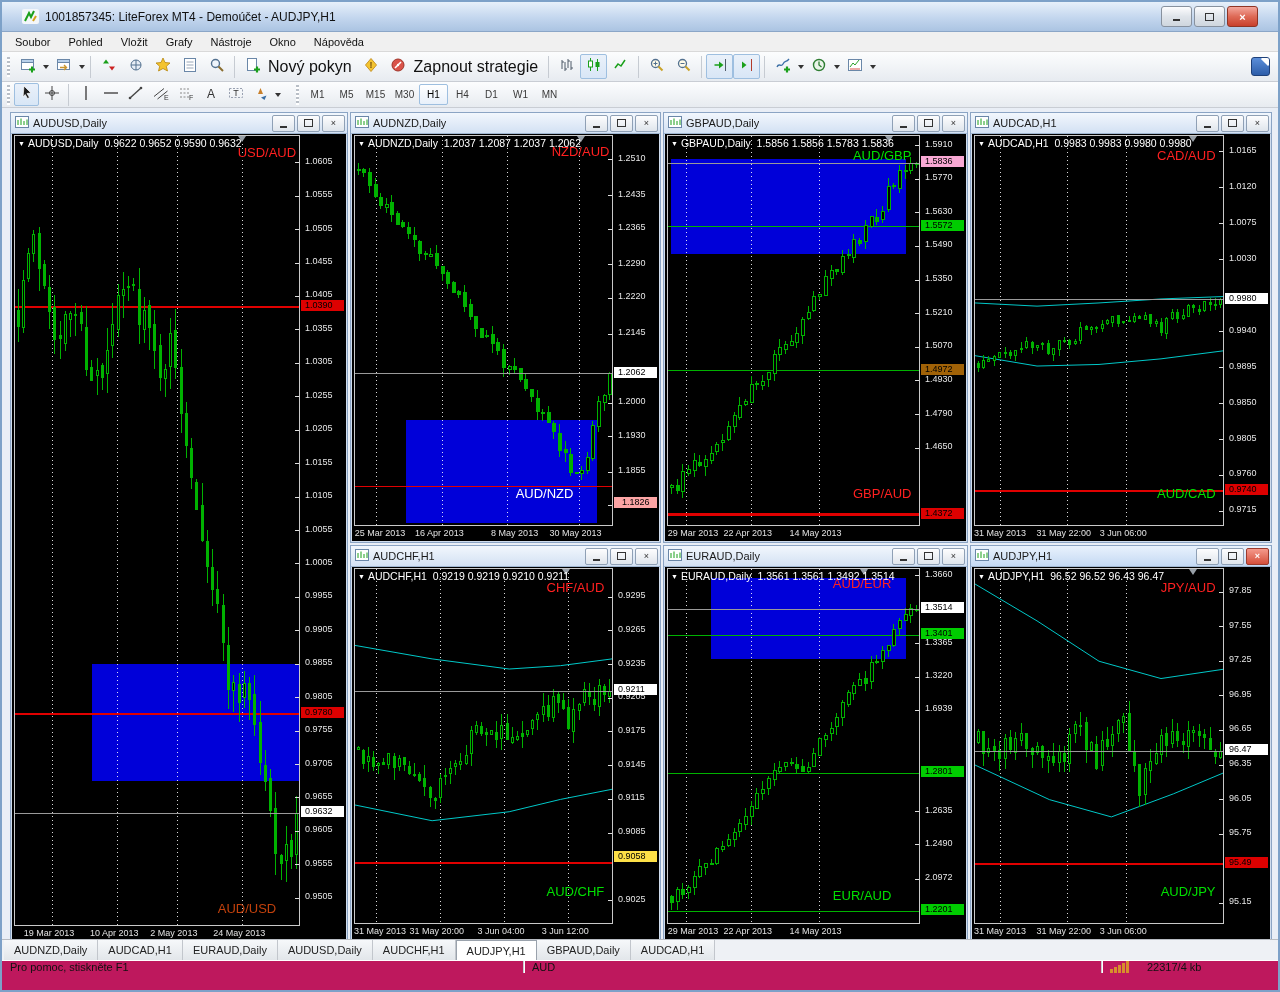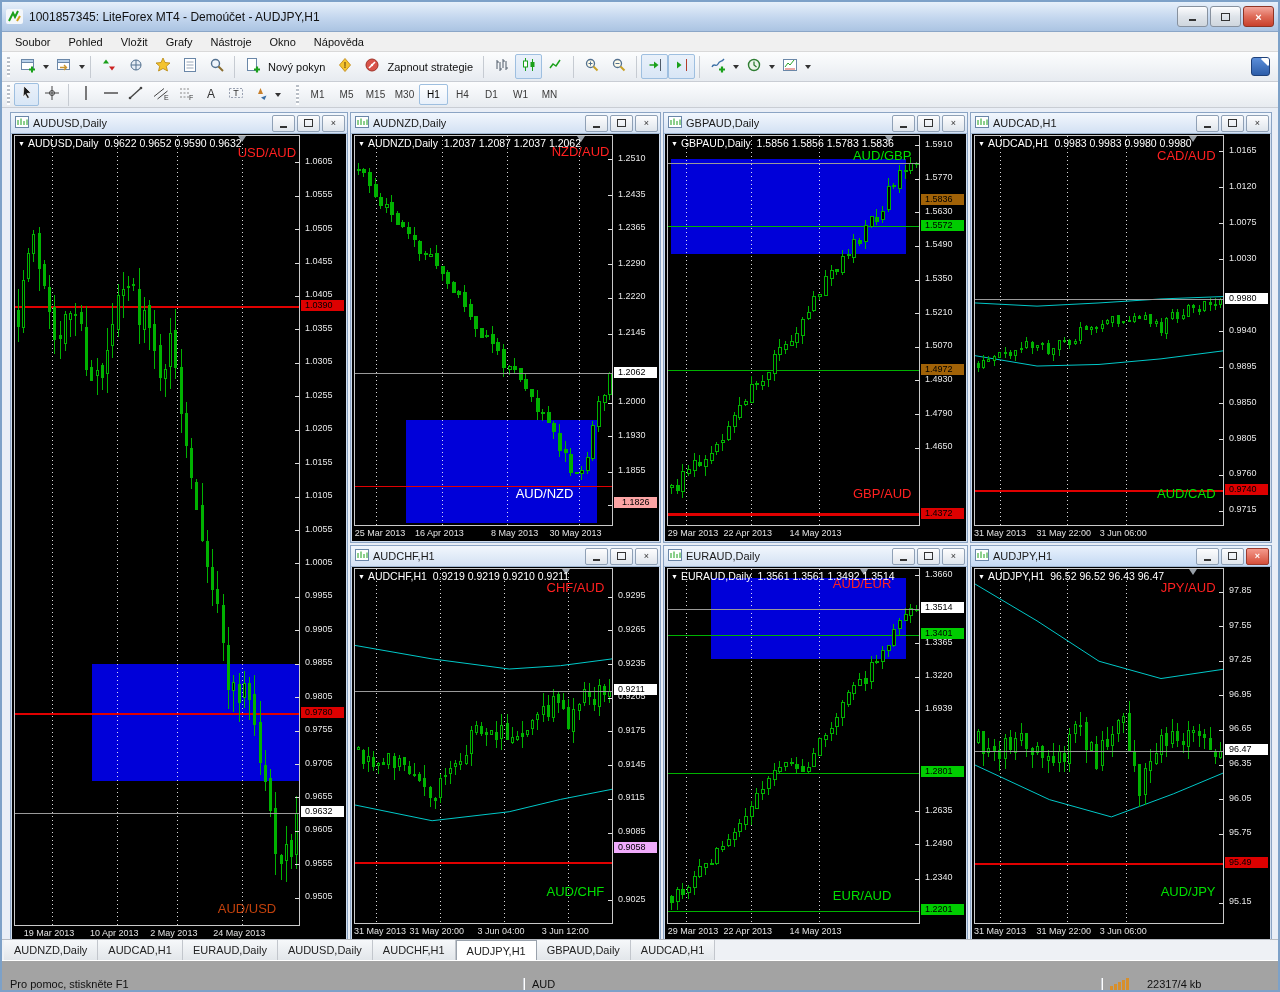--- a/index.html
+++ b/index.html
@@ -1,20 +1,20 @@
 <!DOCTYPE html>
 <html><head>
 <meta charset="utf-8">
 <style>
   html,body{margin:0;padding:0;width:1280px;height:992px;overflow:hidden;
     font-family:"Liberation Sans",sans-serif;background:#8fa9c9;}
   #app{display:flex;flex-direction:column;width:1280px;height:992px;box-sizing:border-box;
     border:2px solid #7da1c8;background:#eef2f8;}
   
-  #titlebar{height:29px;flex:0 0 29px;display:flex;align-items:center;padding:0 4px;
+  #titlebar{height:29px;flex:0 0 29px;display:flex;align-items:center;padding:0 20px;
     background:linear-gradient(#e7f0fa,#c3d6ee 55%,#abc4e2);border-bottom:1px solid #8ba6c7;font-size:12px;color:#111;justify-content:center;}
   #titlebar .appico{width:17px;height:15px;margin-right:6px;}
   #winbtns{margin-left:auto;display:flex;gap:2px;}
   .wbtn{width:29px;height:19px;display:flex;align-items:center;justify-content:center;
     border:1px solid #87919e;border-radius:3px;background:linear-gradient(#fdfdfe,#dfe4ea 50%,#cfd6de);
     font-size:11px;color:#222;}
   .wbtn.close{background:linear-gradient(#f3a79c,#de6a57 50%,#c8402c);color:#fff;border-color:#8f3424;font-weight:bold;}
   
   #menubar{height:19px;flex:0 0 19px;display:flex;align-items:center;background:#f0f0f0;
     border-bottom:1px solid #d9d9d9;font-size:11px;color:#111;padding-left:4px;}
@@ -26,21 +26,21 @@
   #toolbar2{height:25px;flex:0 0 25px;}
   .tbtn{width:25px;height:23px;display:flex;align-items:center;justify-content:center;
     border:1px solid transparent;border-radius:2px;flex:0 0 auto;}
   #toolbar2 .tbtn{width:23px;height:21px;}
   .tbtn.pressed{background:linear-gradient(#eaf1fa,#d8e6f6);border-color:#9ebfe0;}
   .dd{width:9px;height:23px;display:flex;align-items:center;justify-content:center;flex:0 0 auto;}
   .dd i{width:0;height:0;border-left:3px solid transparent;border-right:3px solid transparent;border-top:4px solid #333;}
   .sep{width:1px;height:22px;background:#c6cbd2;margin:0 4px;flex:0 0 auto;}
   .grip{width:5px;height:20px;margin:0 4px 0 1px;flex:0 0 auto;
     background:repeating-linear-gradient(#b9bfc7 0 2px,#fff 2px 4px);width:3px;}
-  .tlabel{font-size:11px;color:#111;margin:0 6px 0 2px;white-space:nowrap;}
+  .tlabel{font-size:16px;color:#111;margin:0 6px 0 2px;white-space:nowrap;}
   .tf{min-width:27px;height:19px;display:flex;align-items:center;justify-content:center;
     font-size:10px;color:#3a3a3a;border:1px solid transparent;border-radius:2px;flex:0 0 auto;}
   .tf.active{background:linear-gradient(#fff,#e8f0fa);border-color:#9ebfe0;color:#000;}
   #newsbadge{position:absolute;right:8px;top:5px;width:17px;height:17px;border-radius:3px;
     background:linear-gradient(#5b8ed9,#2d5da9);border:1px solid #1e4079;overflow:hidden;}
   #newsbadge i{position:absolute;right:-4px;top:-4px;width:10px;height:10px;background:#fff;transform:rotate(45deg);}
   
   #mdi{flex:1 1 auto;position:relative;background:#e9eef6;overflow:hidden;}
   .cwin{position:absolute;background:#000;border:1px solid #8ba4c4;box-shadow:0 0 0 1px #cfdced inset;}
   .ctitle{height:20px;display:flex;align-items:center;gap:4px;padding:0 2px 0 4px;
@@ -68,21 +68,21 @@
   .taxis{grid-column:1;grid-row:2;position:relative;background:#000;font-size:9px;color:#e2e2e2;}
   .tdate{position:absolute;top:2px;transform:translateX(-50%);white-space:nowrap;}
   .corner{grid-column:2;grid-row:2;background:#000;}
   
   #tabbar{height:20px;flex:0 0 20px;display:flex;align-items:stretch;background:#eef1f5;
     border-top:1px solid #b8bcc2;padding-left:2px;font-size:11px;color:#222;}
   .tab{display:flex;align-items:center;padding:0 10px;border-right:1px solid #c2c6cc;
     background:linear-gradient(#f6f8fa,#e2e6ea);white-space:nowrap;}
   .tab.active{background:#fff;border:1px solid #9aa2ac;border-bottom:none;margin-top:0px;}
   
-  #statusbar{height:29px;flex:0 0 29px;display:flex;align-items:flex-end;background:#a3a3a3;
+  #statusbar{height:29px;flex:0 0 29px;display:flex;align-items:flex-start;background:#be185d;
     border-top:1px solid #fff;font-size:11px;color:#111;}
   .sbp{display:flex;align-items:center;padding:0 8px;border-left:1px solid #c8ccd2;box-shadow:inset 1px 0 0 #fff;}
   .sbp-help{flex:0 0 505px;border-left:none;box-shadow:none;}
   .sbp-sym{flex:0 0 315px;}
   .sbp-empty{flex:1 1 auto;}
   .sbp-net{flex:0 0 160px;gap:18px;}
   .sbars{display:flex;align-items:flex-end;gap:1px;height:12px;}
   .sbars i{display:block;width:3px;background:#d78f2c;}
 </style>
 </head>
@@ -854,21 +854,21 @@
             <span class="ptick" style="top: 4.60494px;">1.5910</span>
             <span class="ptick" style="top: 38.2222px;">1.5770</span>
             <span class="ptick" style="top: 71.8395px;">1.5630</span>
             <span class="ptick" style="top: 105.457px;">1.5490</span>
             <span class="ptick" style="top: 139.074px;">1.5350</span>
             <span class="ptick" style="top: 172.691px;">1.5210</span>
             <span class="ptick" style="top: 206.309px;">1.5070</span>
             <span class="ptick" style="top: 239.926px;">1.4930</span>
             <span class="ptick" style="top: 273.543px;">1.4790</span>
             <span class="ptick" style="top: 307.16px;">1.4650</span>
-            <span class="pmark" style="top: 22.3741px; background: #a16207; margin-top: 38px;">1.5836</span>
+            <span class="pmark" style="top: 22.3741px; background: #f9a8d4;">1.5836</span>
             <span class="pmark" style="top: 85.7667px; background: rgb(0, 204, 0);">1.5572</span>
             <span class="pmark" style="top: 229.841px; background: #a16207;">1.4972</span>
             <span class="pmark" style="top: 373.915px; background: rgb(221, 0, 0);">1.4372</span>
           </div>
           <div class="taxis">
             <span class="tdate" style="left: 28px;">29 Mar 2013</span>
             <span class="tdate" style="left: 82.83px;">22 Apr 2013</span>
             <span class="tdate" style="left: 150.6px;">14 May 2013</span>
           </div>
           <div class="corner"></div>
@@ -1182,21 +1182,21 @@
             <span class="ptick" style="top: 23.0952px;">0.9295</span>
             <span class="ptick" style="top: 56.8095px;">0.9265</span>
             <span class="ptick" style="top: 90.5238px;">0.9235</span>
             <span class="ptick" style="top: 124.238px;">0.9205</span>
             <span class="ptick" style="top: 157.952px;">0.9175</span>
             <span class="ptick" style="top: 191.667px;">0.9145</span>
             <span class="ptick" style="top: 225.381px;">0.9115</span>
             <span class="ptick" style="top: 259.095px;">0.9085</span>
             <span class="ptick" style="top: 326.524px;">0.9025</span>
             <span class="pmark" style="top: 117.495px; background: rgb(255, 255, 255);">0.9211</span>
-            <span class="pmark" style="top: 275px; background: #f0abfc;">0.9058</span>
+            <span class="pmark" style="top: 284px; background: #fde047;">0.9058</span>
           </div>
           <div class="taxis">
             <span class="tdate" style="left: 28px;">31 May 2013</span>
             <span class="tdate" style="left: 84.81px;">31 May 20:00</span>
             <span class="tdate" style="left: 149.06px;">3 Jun 04:00</span>
             <span class="tdate" style="left: 213.31px;">3 Jun 12:00</span>
           </div>
           <div class="corner"></div>
         </div>
       </div>
@@ -1331,21 +1331,21 @@
             <div class="clabel" style="color: rgb(255, 32, 32); left: 223.39px; top: 7.08px;">AUD/EUR</div>
             <div class="clabel" style="color: rgb(0, 224, 0); left: 223.39px; top: 318.6px;">EUR/AUD</div>
           </div>
           <div class="paxis">
             <span class="ptick" style="top: 1.8961px;">1.3660</span>
             <span class="ptick" style="top: 69.7078px;">1.3365</span>
             <span class="ptick" style="top: 103.039px;">1.3220</span>
             <span class="ptick" style="top: 136.37px;">1.6939</span>
             <span class="ptick" style="top: 237.513px;">1.2635</span>
             <span class="ptick" style="top: 270.844px;">1.2490</span>
-            <span class="ptick" style="top: 305.325px;">1.2340</span>
+            <span class="ptick" style="top: 305.325px;">2.0972</span>
             <span class="pmark" style="top: 35.4571px; background: rgb(255, 255, 255);">1.3514</span>
             <span class="pmark" style="top: 61.4325px; background: rgb(0, 204, 0);">1.3401</span>
             <span class="pmark" style="top: 199.355px; background: rgb(0, 204, 0);">1.2801</span>
             <span class="pmark" style="top: 337.277px; background: rgb(0, 204, 0);">1.2201</span>
           </div>
           <div class="taxis">
             <span class="tdate" style="left: 28px;">29 Mar 2013</span>
             <span class="tdate" style="left: 82.83px;">22 Apr 2013</span>
             <span class="tdate" style="left: 150.6px;">14 May 2013</span>
           </div>

